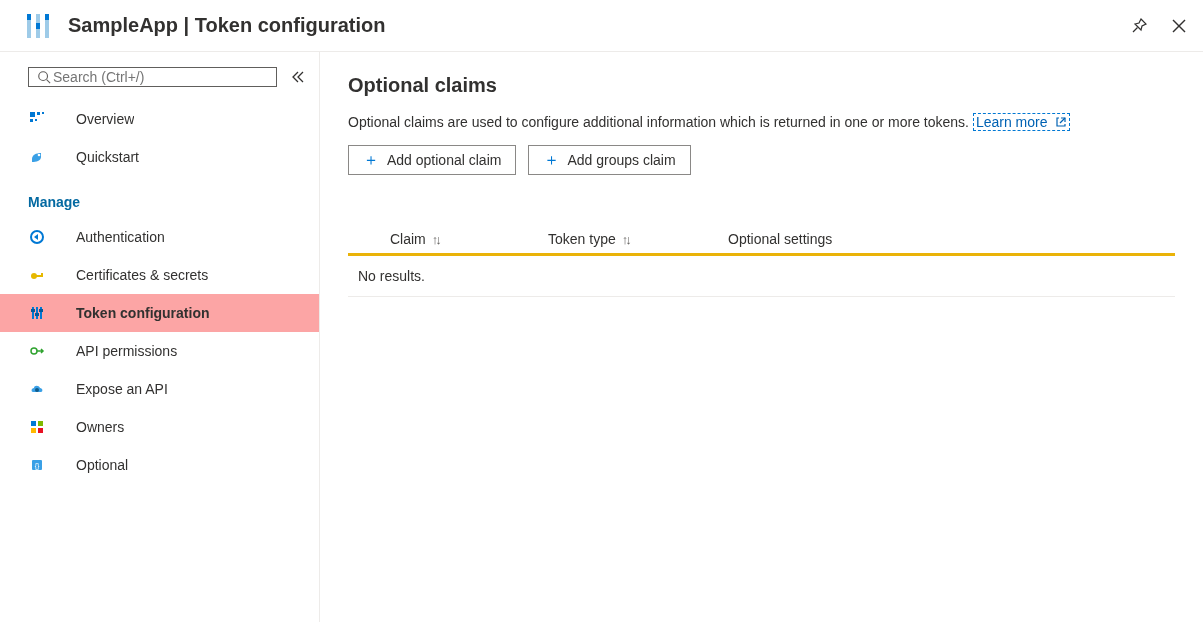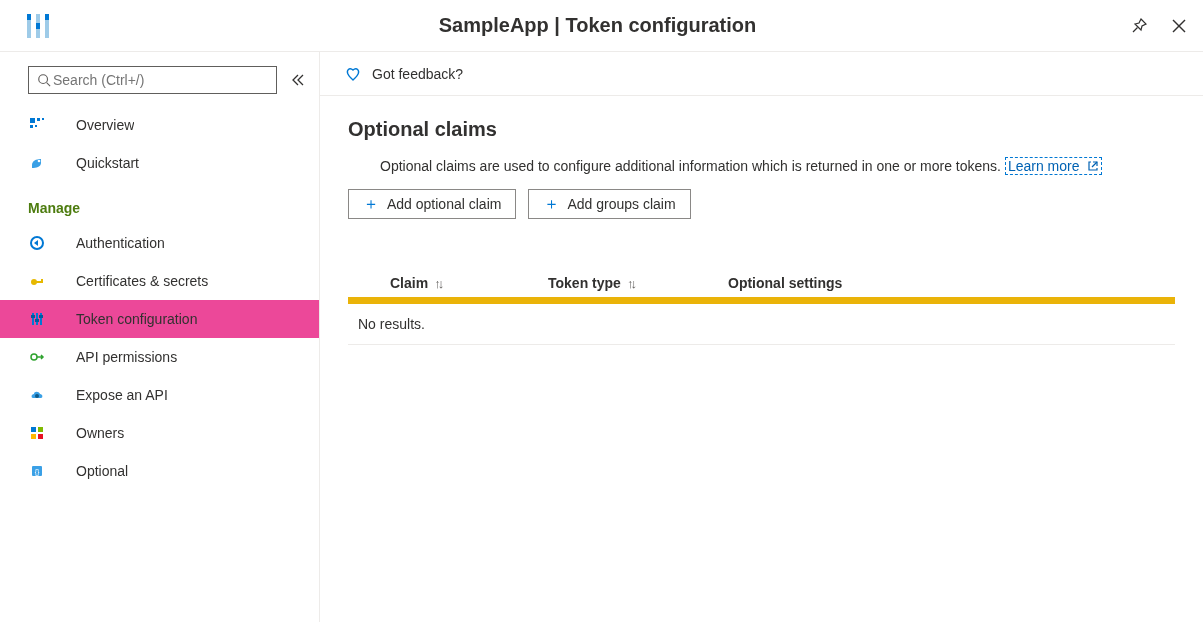--- a/index.html
+++ b/index.html
@@ -14,21 +14,20 @@
     overflow: hidden;
   }
 
   
   .header {
     display: flex;
     align-items: center;
     height: 52px;
     border-bottom: 1px solid #edebe9;
     padding: 0 12px 0 20px;
-    text-align: center;
   }
   .header-icon {
     width: 36px;
     height: 36px;
     display: flex;
     align-items: center;
     justify-content: center;
     margin-right: 12px;
   }
   .header-title {
@@ -67,21 +66,21 @@
     display: flex;
     align-items: center;
     padding: 0 10px 12px 28px;
     gap: 10px;
   }
   .search-box {
     flex: 1;
     display: flex;
     align-items: center;
     border: 1px solid #605e5c;
-    height: 28px;
+    height: 20px;
     padding: 0 8px;
     background: #fff;
   }
   .search-box input {
     border: none;
     outline: none;
     flex: 1;
     font-size: 14px;
     color: #605e5c;
     background: transparent;
@@ -96,38 +95,38 @@
   .nav-item {
     display: flex;
     align-items: center;
     height: 38px;
     padding-left: 28px;
     gap: 30px;
     cursor: pointer;
     font-size: 14px;
     color: #323130;
   }
-  .nav-item.selected { background: #ec4899; }
+  .nav-item.selected { background: #fca5a5; font-weight: bold; }
   .nav-icon {
     width: 18px; height:18px;
     display:flex; align-items:center; justify-content:center;
     font-size:16px;
   }
   .nav-label {
     white-space: nowrap;
     overflow: hidden;
     text-overflow: ellipsis;
     max-width: 240px;
   }
 
   .section-header {
     padding: 18px 0 8px 28px;
     font-weight: 600;
     font-size: 14px;
-    color: #4d7c0f;
+    color: #0369a1;
   }
 
   
   .main {
     flex: 1;
     display: flex;
     flex-direction: column;
   }
   .feedback-bar {
     height: 44px;
@@ -143,21 +142,20 @@
     padding: 22px 28px;
   }
   .content h2 {
     margin: 0 0 16px 0;
     font-size: 20px;
     font-weight: 600;
   }
   .desc-row {
     margin-bottom: 14px;
     color: #323130;
-    margin-left: 32px;
   }
   .learn-more {
     color: #0062b3;
     text-decoration: none;
     border: 1px dashed #0078d4;
     padding: 0 2px;
     display:inline-flex;
     align-items:center;
     gap:8px;
   }
@@ -175,24 +173,24 @@
     color: #323130;
   }
   .plus { color:#0078d4; font-size:16px; font-weight:400; }
 
   
   .table {
     width: 100%;
   }
   .thead {
     display:flex;
-    border-bottom:7px solid #eab308;
+    border-bottom:3px solid #eab308;
     padding: 6px 0;
     color:#323130;
-    font-weight:700;
+    font-weight:400;
     margin-top:48px;
   }
   .th { display:flex; align-items:center; gap:6px; }
   .th.claim { width:200px; padding-left:42px;}
   .th.desc { width:200px; }
   .th.token { width:180px;}
   .th.opt { flex:1; }
   .sort-ico { color:#605e5c; font-size:13px; letter-spacing:-3px;}
   .tbody {
     border-bottom:1px solid #edebe9;
@@ -344,28 +342,20 @@
         <svg width="16" height="16" viewBox="0 0 16 16">
             <rect x="3" y="3" width="10" height="10" rx="1" fill="#3aa0e6"></rect>
             <text x="8" y="11" font-size="7" text-anchor="middle" fill="#fff" font-family="Arial">{}</text>
           </svg>
       </span>
       <span class="nav-label">Optional</span>
     </div>
   </div>
 
   <div class="main">
-    <div class="feedback-bar">
-      <span class="heart">
-        <svg width="18" height="18" viewBox="0 0 18 18" fill="none" stroke="#0078d4" stroke-width="1.4">
-          <path d="M9 15 C3 10 2 6 5 4 C7 3 9 5 9 5 C9 5 11 3 13 4 C16 6 15 10 9 15 Z"></path>
-        </svg>
-      </span>
-      <span>Got feedback?</span>
-    </div>
 
     <div class="content">
       <h2>Optional claims</h2>
       <div class="desc-row">
         <span>Optional claims are used to configure additional information which is returned in one or more tokens.</span>
         <a href="#" class="learn-more">
           <span>Learn more</span>
           <span>
             <svg width="12" height="12" viewBox="0 0 12 12" fill="none" stroke="#0062b3" stroke-width="1.2">
               <path d="M4 2 H2 V10 H10 V8"></path>

